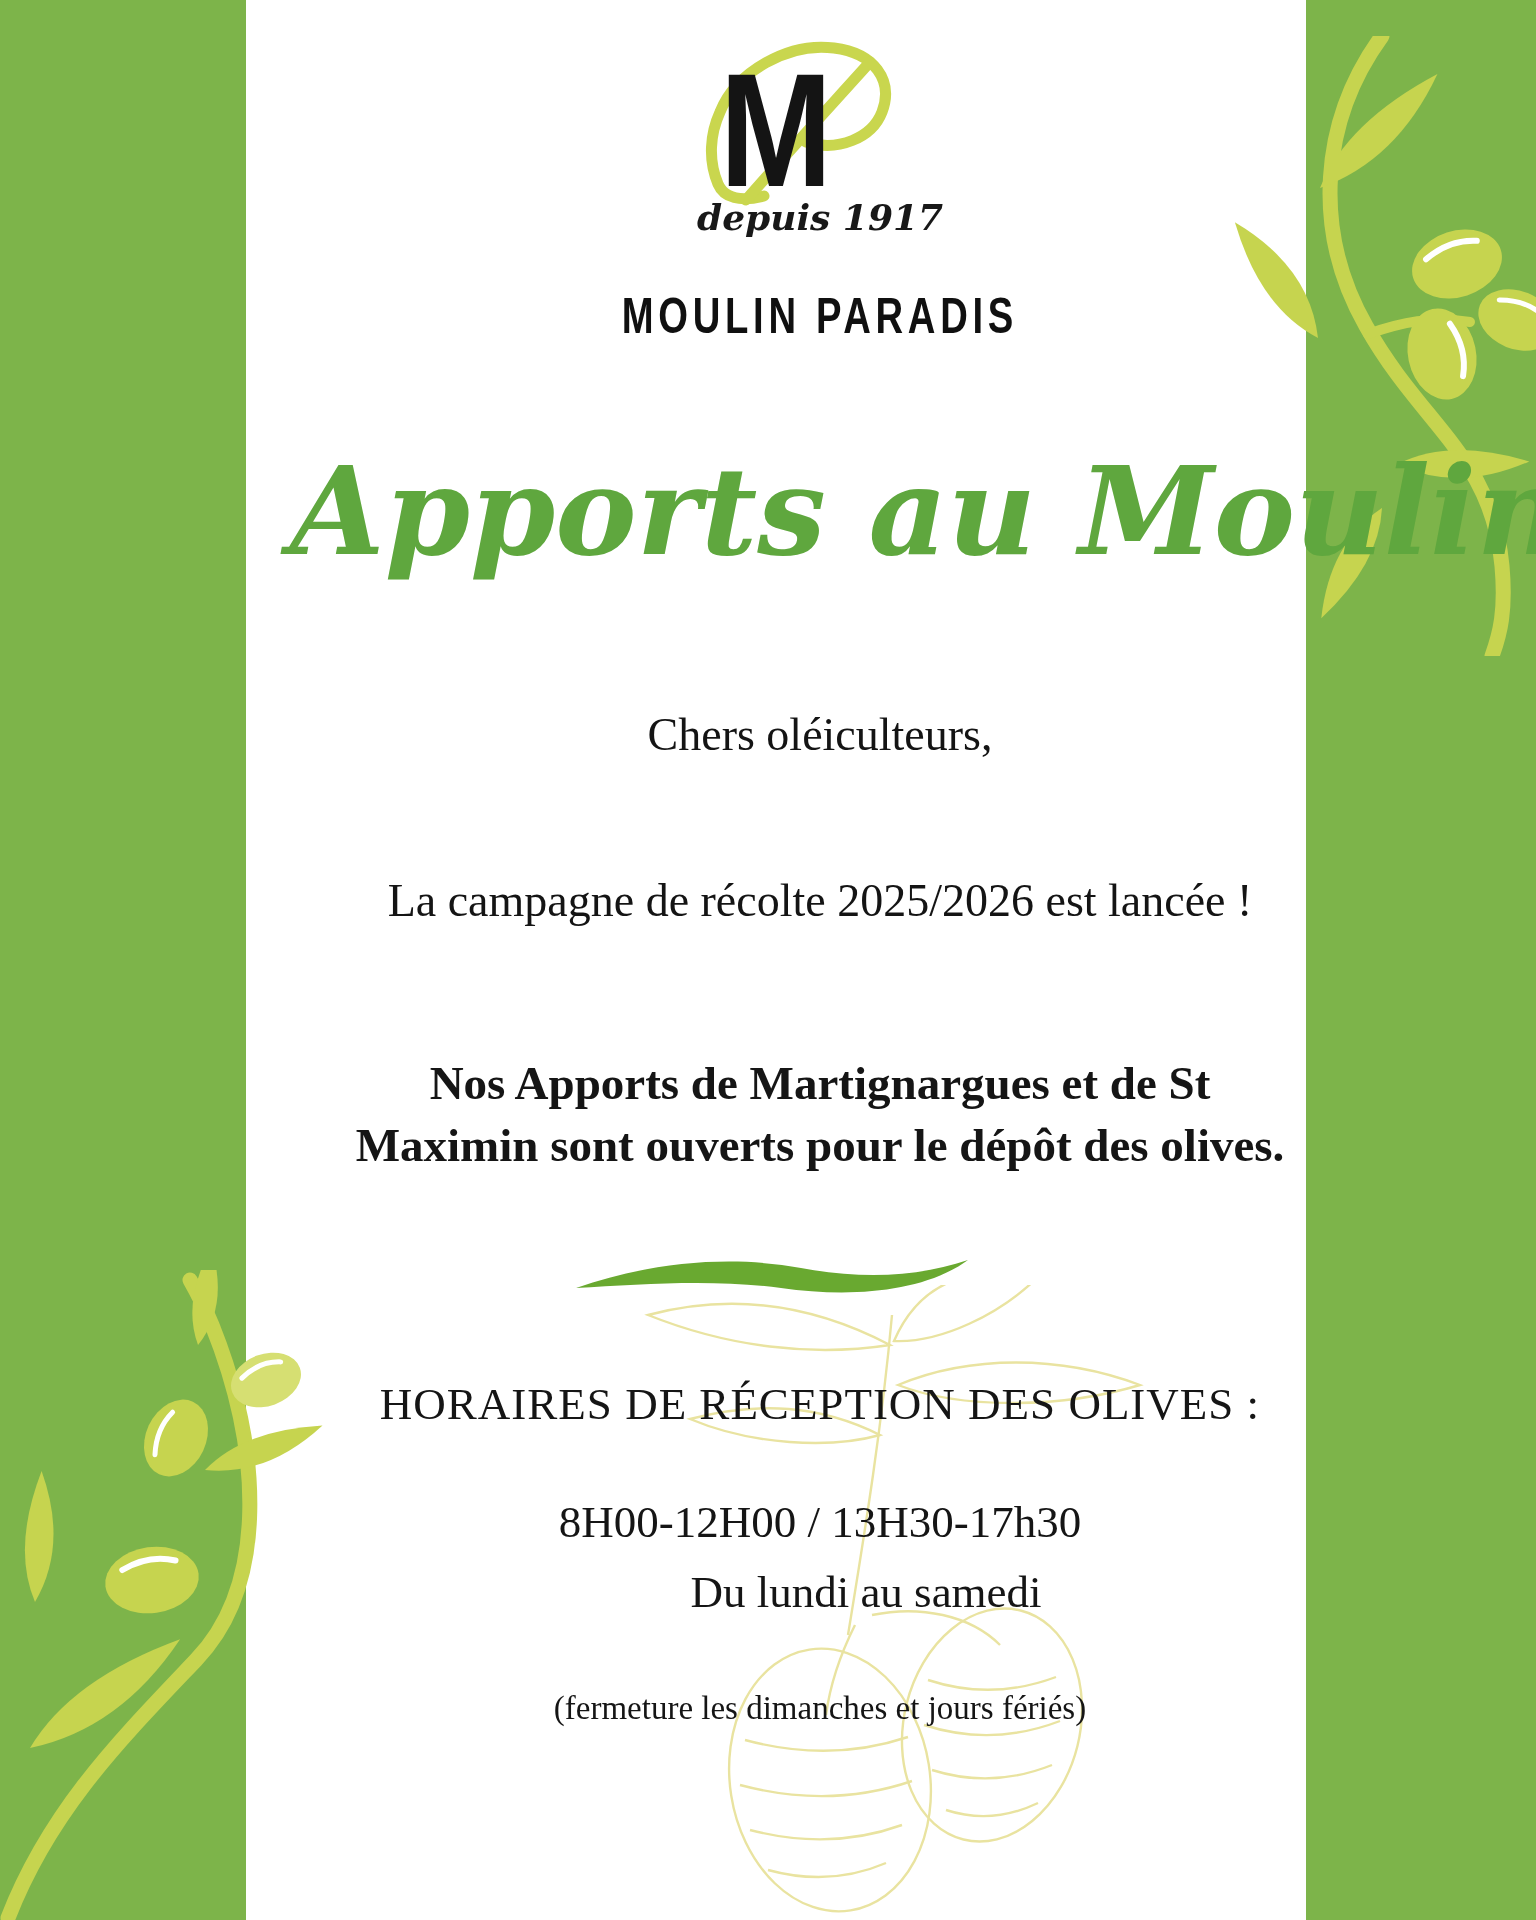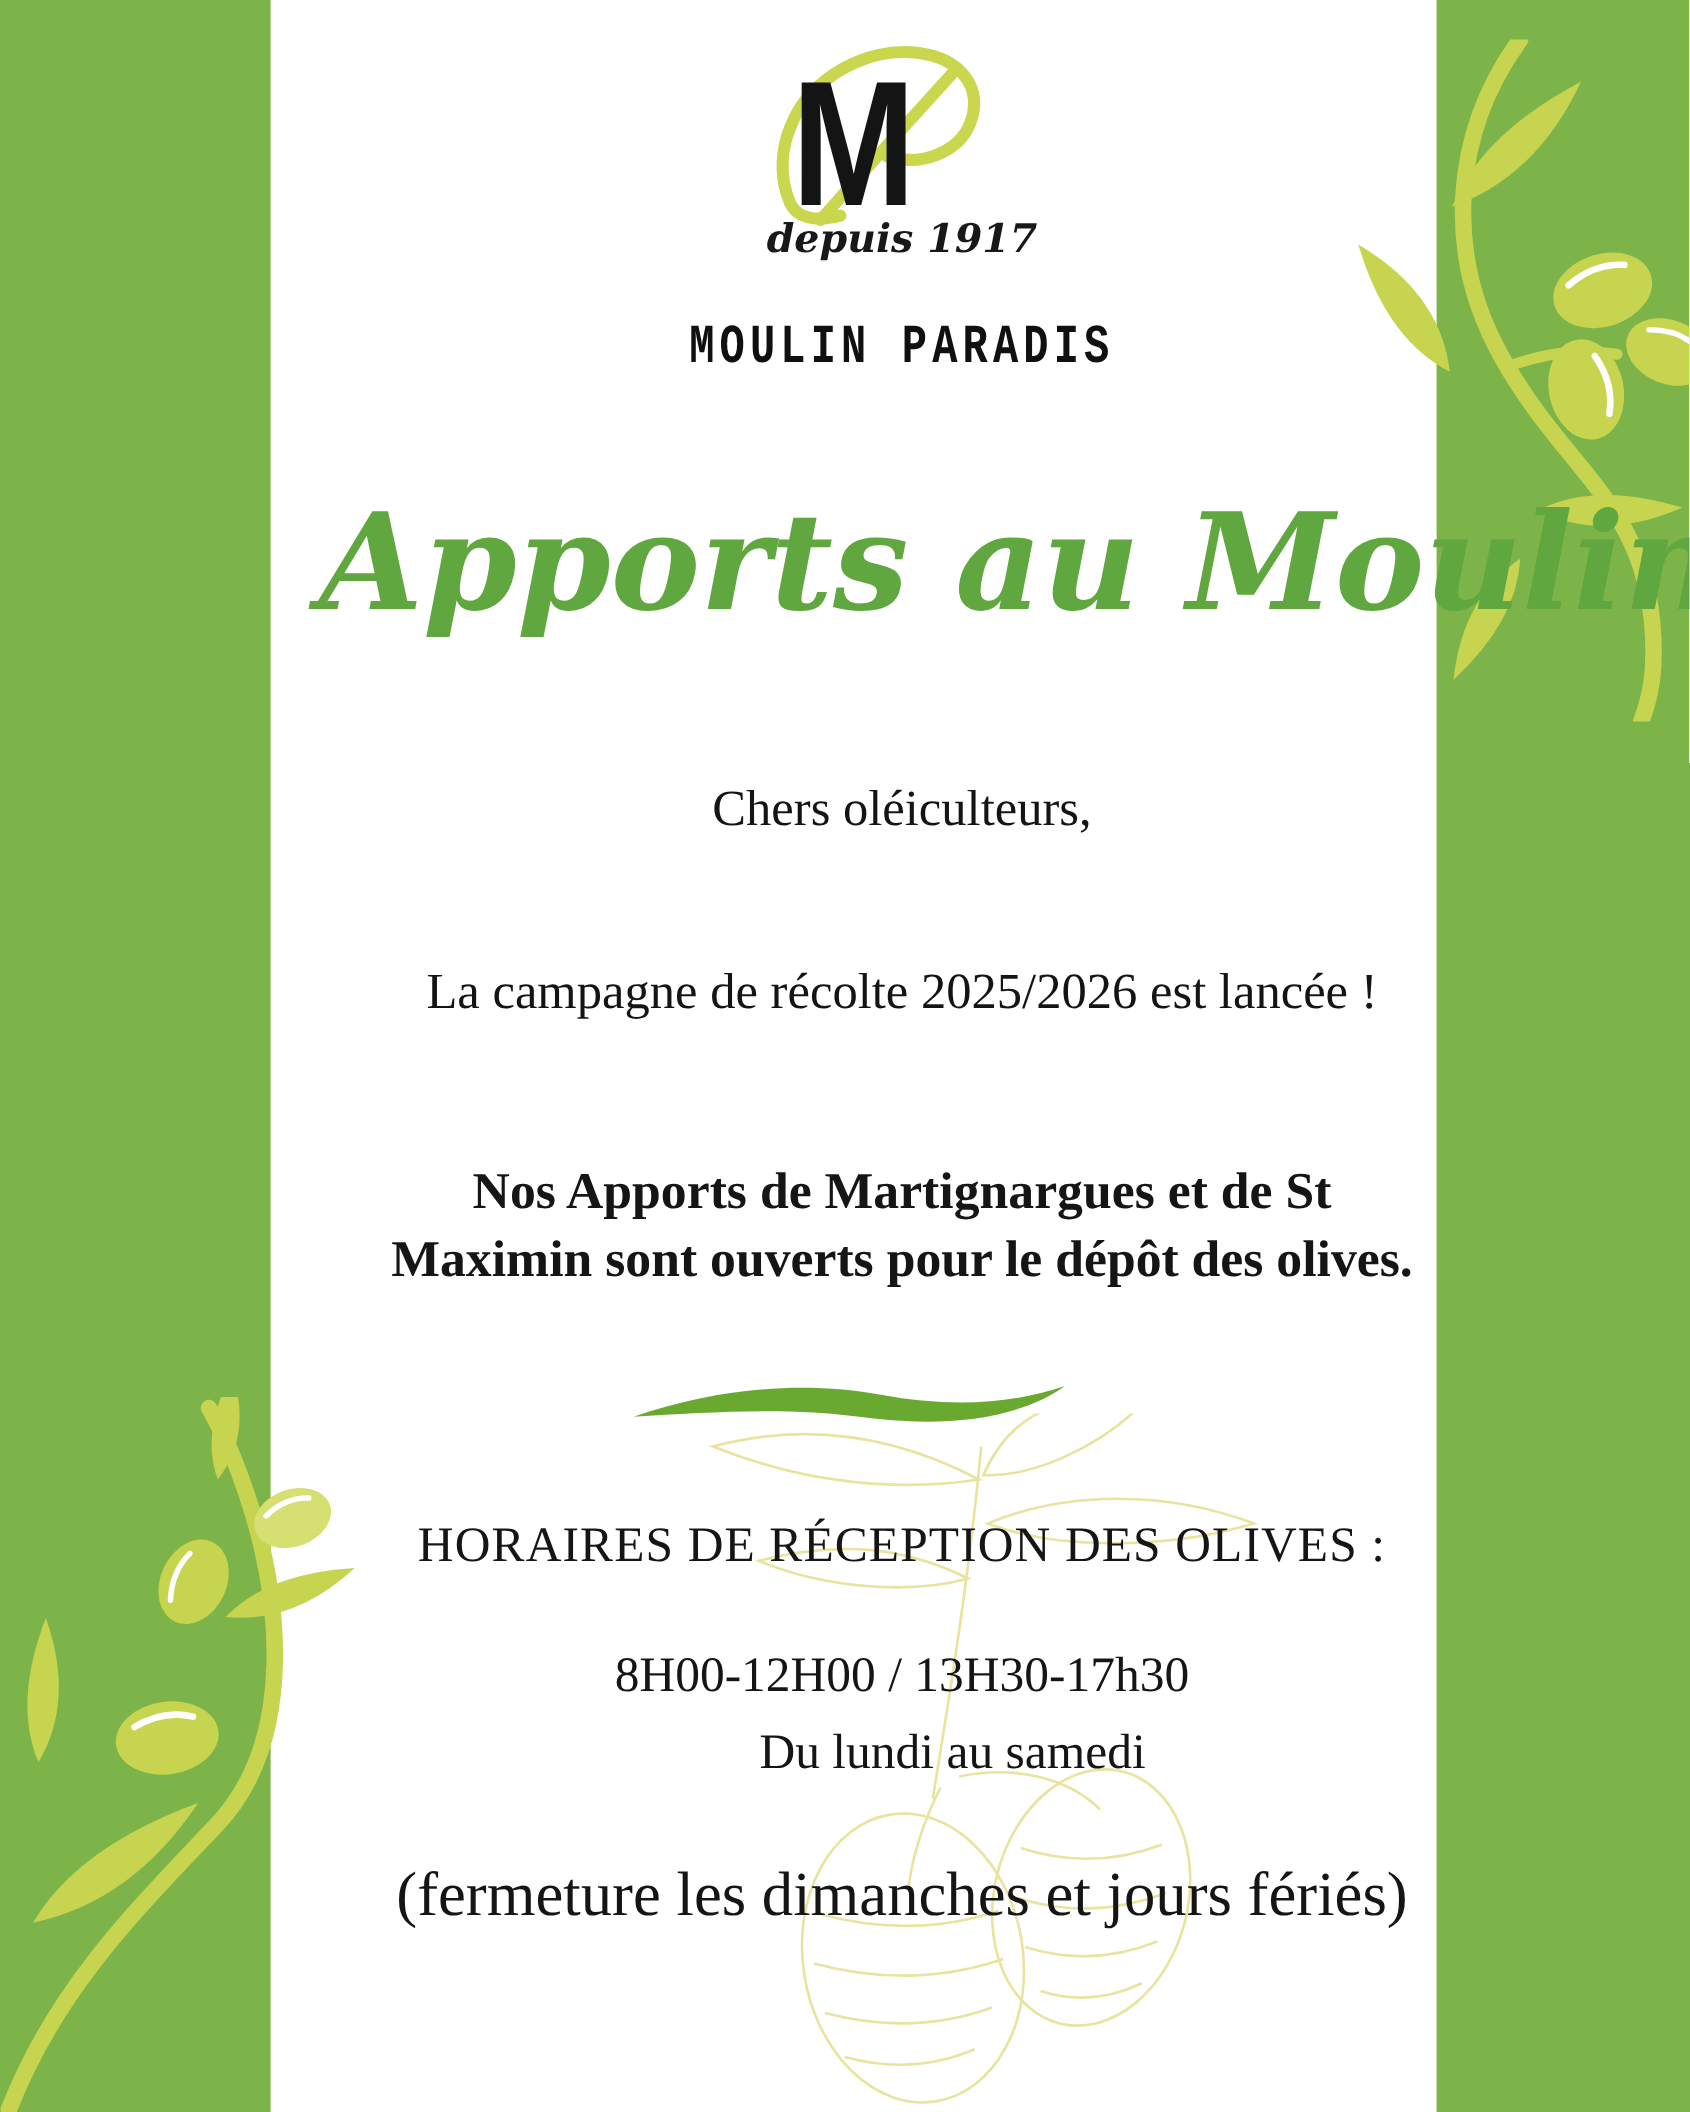--- a/index.html
+++ b/index.html
@@ -13,38 +13,38 @@
   }
   .side-border{position:absolute;top:0;height:100%;background:#7db44a;z-index:1;}
   .side-border.left{left:0;width:246px;}
   .side-border.right{left:1306px;width:230px;}
   .decor{position:absolute;z-index:2;}
   .watermark{position:absolute;left:500px;top:1285px;z-index:1;}
   .content{position:absolute;left:246px;top:0;width:1060px;height:100%;z-index:3;}
   .line{position:absolute;width:100%;text-align:center;white-space:nowrap;padding-left:44px;}
   .logo-svg{position:absolute;left:50%;margin-left:-140px;top:34px;}
   .tagline{top:196px;font-family:"DejaVu Serif",serif;font-style:italic;font-weight:bold;font-size:36px;color:#181818;}
-  .brand{top:288px;font-family:Liberation Mono, monospace;font-weight:bold;font-size:49px;color:#101010;}
+  .brand{top:288px;font-family:Liberation Sans, sans-serif;font-weight:bold;font-size:49px;color:#101010;}
   .brand .squeeze{display:inline-block;transform:scale(0.78,1.02);letter-spacing:6px;}
   .main-title{
     top:426px;
     font-family:"DejaVu Serif",serif;
     font-style:italic;font-weight:bold;
     font-size:122px;line-height:170px;
     color:#5fa73e;
   }
   .body-text{font-size:46px;color:#141414;}
   .greeting{top:708px;}
   .announcement{top:874px;}
   .info{top:1052px;font-weight:bold;font-size:47px;line-height:62px;white-space:nowrap;}
   .swoosh{position:absolute;left:330px;top:1256px;}
   .sched-heading{top:1378px;font-size:45px;letter-spacing:1px;}
   .hours{top:1496px;font-size:45px;}
   .days{top:1566px;font-size:45px;margin-left:46px;}
-  .closure{top:1690px;font-size:57px;}
+  .closure{top:1690px;font-size:33px;}
 </style>
 </head>
 <body>
 
 <div class="page">
 
   <svg width="0" height="0" style="position:absolute" aria-hidden="true">
     <defs>
       <path id="leaf" d="M0,0 Q40,-26 108,-16 Q52,16 0,0 Z"></path>
     </defs>

